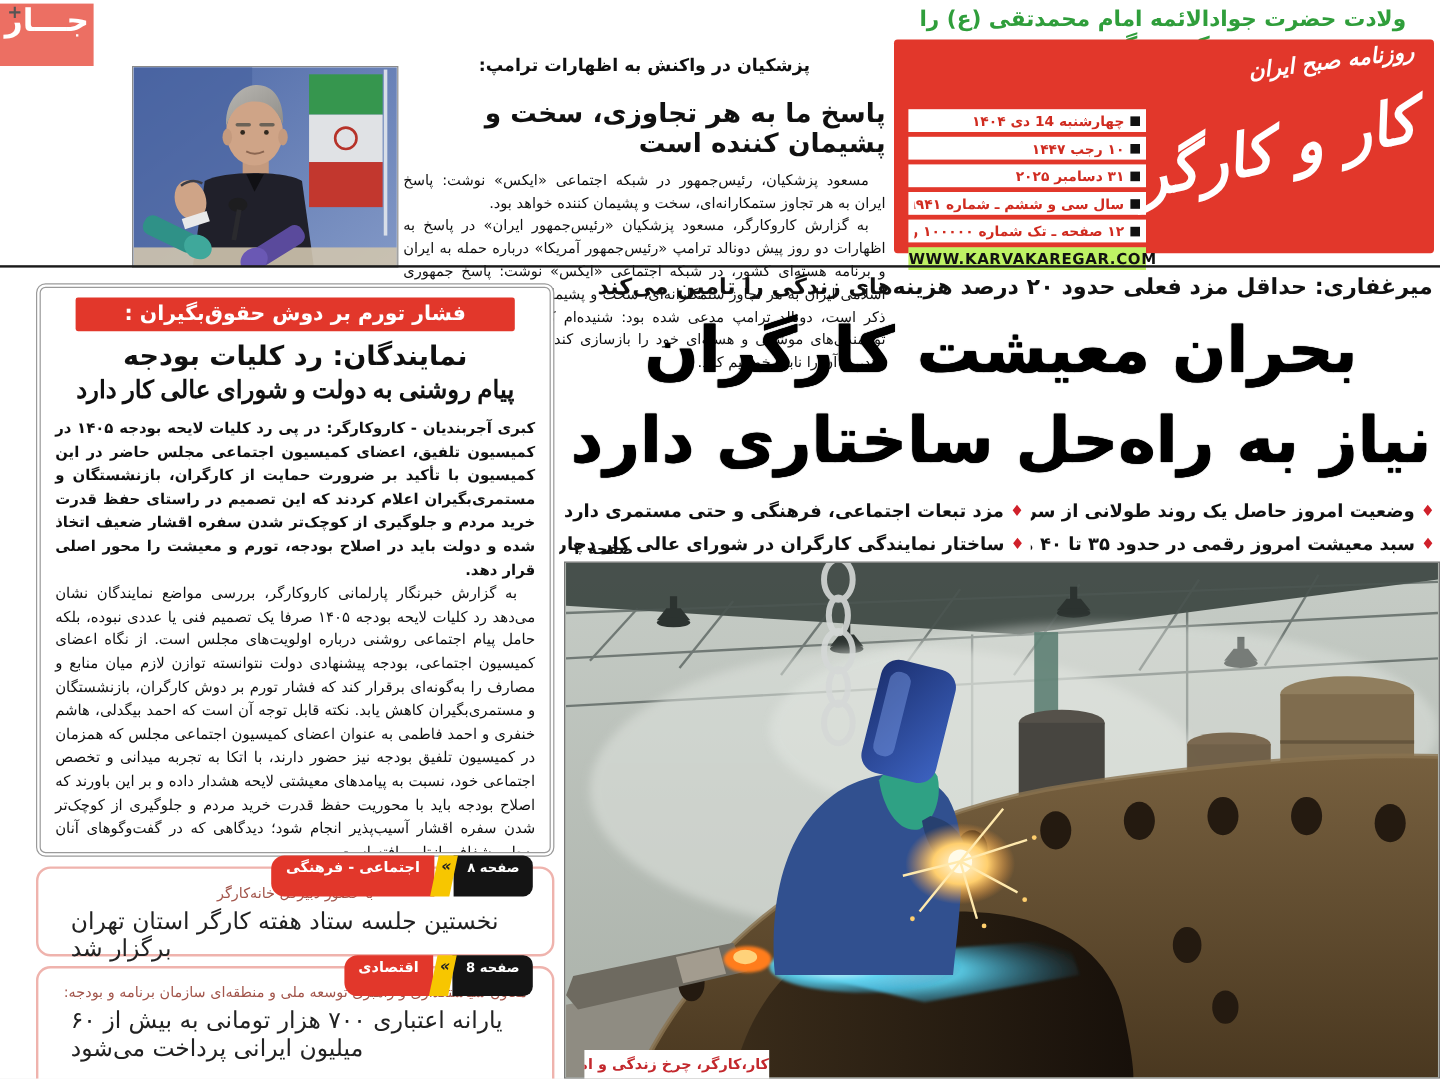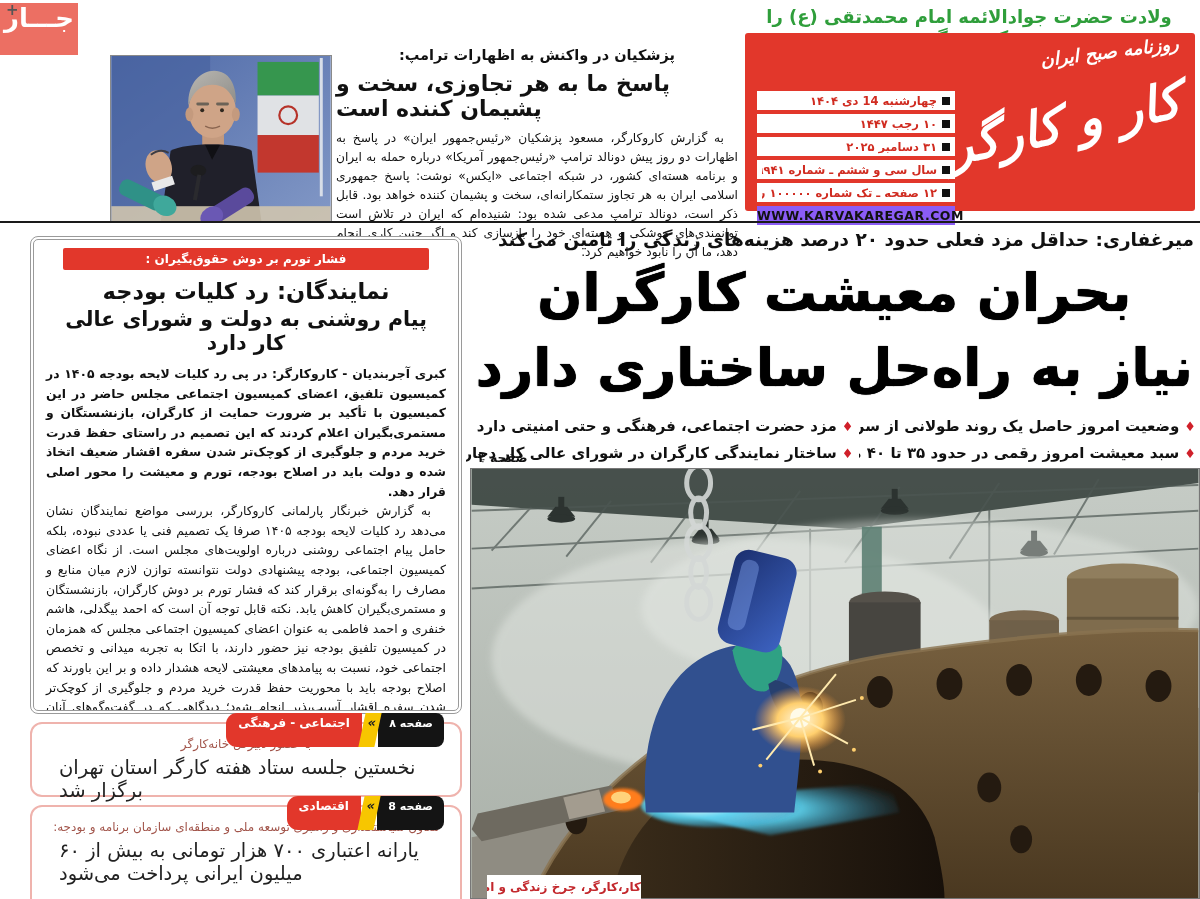--- a/index.html
+++ b/index.html
@@ -17,42 +17,42 @@
   .masthead{position:absolute;top:33px;right:5px;width:450px;height:178px;background:#e2372b;border-radius:3px;}
   .tagline{position:absolute;top:8px;right:16px;color:#fff;font-size:18px;font-weight:bold;
            font-style:italic;transform:rotate(-7deg);}
   .brand-title{position:absolute;top:62px;right:6px;width:250px;text-align:center;color:#fff;
                font-size:50px;font-weight:bold;font-style:italic;white-space:nowrap;
                transform:rotate(-12deg);}
   .dates{position:absolute;top:58px;left:12px;width:198px;}
   .drow{display:flex;align-items:center;gap:5px;background:#fff;height:19px;margin-bottom:4px;padding:0 5px;}
   .drow .sq{width:8px;height:8px;background:#111;flex:0 0 auto;}
   .drow .txt{flex:1;color:#d02b20;font-size:11.5px;font-weight:bold;text-align:right;white-space:nowrap;overflow:hidden;}
-  .website{background:#8b5cf6;color:#111;font-size:12.5px;font-weight:bold;text-align:center;direction:ltr;
+  .website{background:#bef264;color:#111;font-size:12.5px;font-weight:bold;text-align:center;direction:ltr;
            height:19px;line-height:19px;letter-spacing:.5px;}
 
   
   .top-story{position:absolute;top:47px;right:462px;width:402px;}
   .ts-kicker{text-align:center;font-size:14.5px;font-weight:bold;}
-  .ts-headline{text-align:left;font-size:22px;font-weight:bold;margin:8px 0 8px;}
+  .ts-headline{text-align:right;font-size:22px;font-weight:bold;margin:20px 0 8px;}
   .ts-body p{margin:0;font-size:12.2px;line-height:1.56;text-align:justify;text-indent:14px;}
 
   
   .president-photo{position:absolute;top:55px;left:110px;width:222px;height:168px;
                    border:1px solid #8a8a8a;box-sizing:border-box;}
   .divider{position:absolute;top:221px;left:0;width:1200px;height:2px;background:#1a1a1a;}
 
   
   .budget-box{position:absolute;top:236px;left:30px;width:432px;height:478px;border:4px double #9a9a9a;
               border-radius:8px;box-sizing:border-box;padding:8px 12px 6px;overflow:hidden;background:#fff;}
   .budget-banner{width:84%;margin:0 auto 8px;background:#e2372b;color:#fff;text-align:center;
-                 font-size:12px;font-weight:bold;padding:4px 15px;border-radius:2px;}
+                 font-size:17px;font-weight:bold;padding:4px 15px;border-radius:2px;}
   .bh{text-align:center;font-weight:bold;color:#111;}
   .bh1{font-size:22.5px;}
-  .bh2{font-size:20.5px;margin:3px 0 9px;}
+  .bh2{font-size:20.5px;margin:3px 0 9px;font-family:Liberation Serif, serif;}
   .budget-body p{margin:0;font-size:12.4px;line-height:1.58;text-align:justify;}
   .budget-body p.lead{font-weight:bold;}
   .budget-body p + p{text-indent:15px;}
 
   
   .section-box{position:absolute;left:30px;width:432px;border:2px solid #efb3ad;border-radius:12px;
                box-sizing:border-box;background:#fff;}
   .sec-social{top:722px;height:75px;}
   .sec-economy{top:805px;height:110px;}
   .tab{position:absolute;top:-11px;right:16px;display:flex;direction:ltr;height:34px;align-items:stretch;}
@@ -122,20 +122,21 @@
         <span class="txt">۱۲ صفحه ـ تک شماره ۱۰۰۰۰۰ ریال</span>
       </div>
       <div class="website">WWW.KARVAKAREGAR.COM</div>
     </div>
   </div>
 
   <div class="top-story">
     <div class="ts-kicker">پزشکیان در واکنش به اظهارات ترامپ:</div>
     <div class="ts-headline">پاسخ ما به هر تجاوزی، سخت و پشیمان کننده است</div>
     <div class="ts-body">
+      <p>مسعود پزشکیان، رئیس‌جمهور در شبکه اجتماعی «ایکس» نوشت: پاسخ ایران به هر تجاوز ستمکارانه‌ای، سخت و پشیمان کننده خواهد بود.</p>
       <p>به گزارش کاروکارگر، مسعود پزشکیان «رئیس‌جمهور ایران» در پاسخ به اظهارات دو روز پیش دونالد ترامپ «رئیس‌جمهور آمریکا» درباره حمله به ایران و برنامه هسته‌ای کشور، در شبکه اجتماعی «ایکس» نوشت: پاسخ جمهوری اسلامی ایران به هر تجاوز ستمکارانه‌ای، سخت و پشیمان کننده خواهد بود. قابل ذکر است، دونالد ترامپ مدعی شده بود: شنیده‌ام که ایران در تلاش است توانمندی‌های موشکی و هسته‌ای خود را بازسازی کند و اگر چنین کاری انجام دهد، ما آن را نابود خواهیم کرد.</p>
     </div>
   </div>
 
   <div class="president-photo">
     <svg width="220" height="166" viewBox="0 0 222 168">
       <defs>
         <linearGradient id="bgP" x1="0" y1="0" x2="1" y2="1">
           <stop offset="0" stop-color="#4f6aa8"></stop>
             <stop offset="1" stop-color="#8298c6"></stop>
@@ -230,21 +231,21 @@
     <div class="lh">نیاز به راه‌حل ساختاری دارد</div>
   </div>
 
   <div class="bullets">
     <div class="bullet">
       <span class="dia">♦</span>
       <span>وضعیت امروز حاصل یک روند طولانی از سرکوب مزدی است</span>
     </div>
     <div class="bullet">
       <span class="dia">♦</span>
-      <span>مزد حضرت اجتماعی، فرهنگی و حتی امنیتی دارد</span>
+      <span>مزد تبعات اجتماعی، فرهنگی و حتی مستمری دارد</span>
     </div>
     <div class="bullet">
       <span class="dia">♦</span>
       <span>سبد معیشت امروز رقمی در حدود ۳۵ تا ۴۰ میلیون تومان برآورد می‌شود</span>
     </div>
     <div class="bullet">
       <span class="dia">♦</span>
       <span>ساختار نمایندگی کارگران در شورای عالی کار دچار معضل جدی است</span>
     </div>
   </div>

